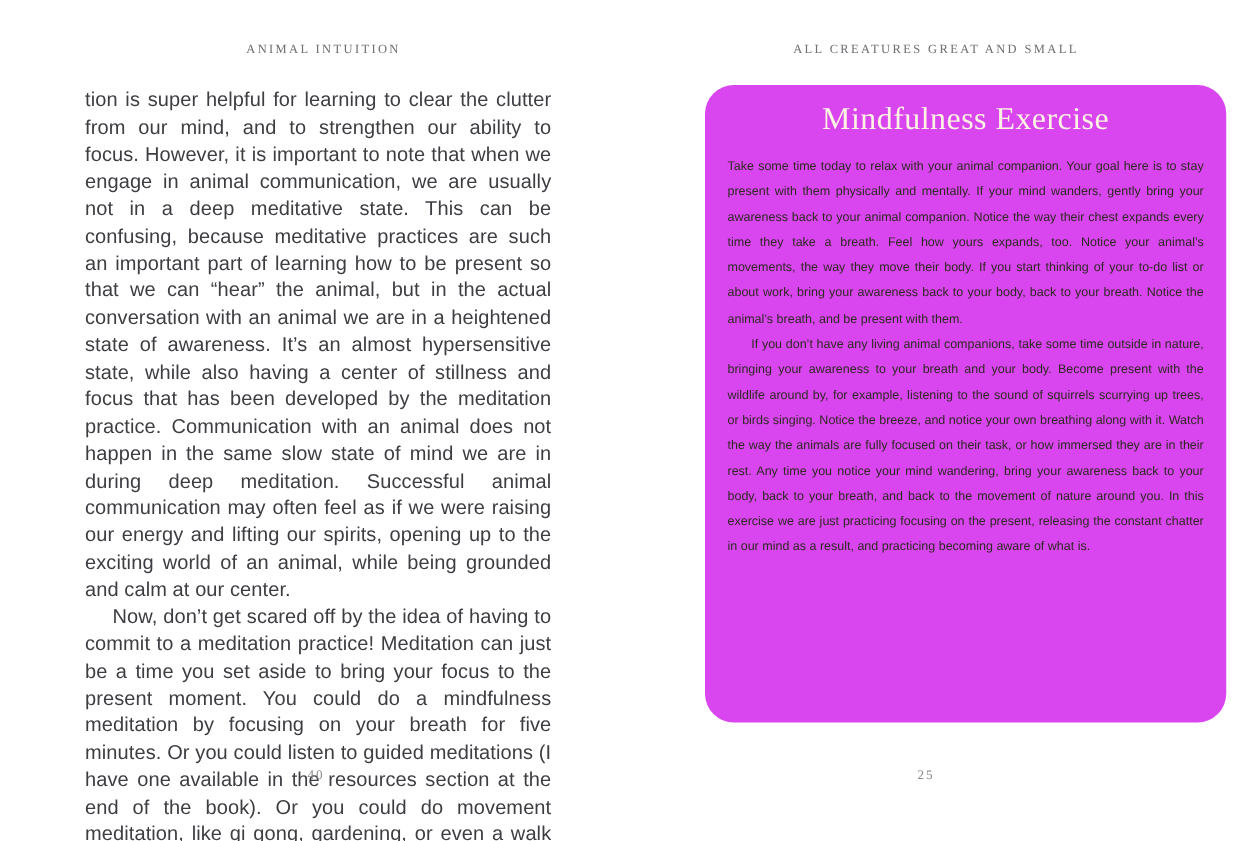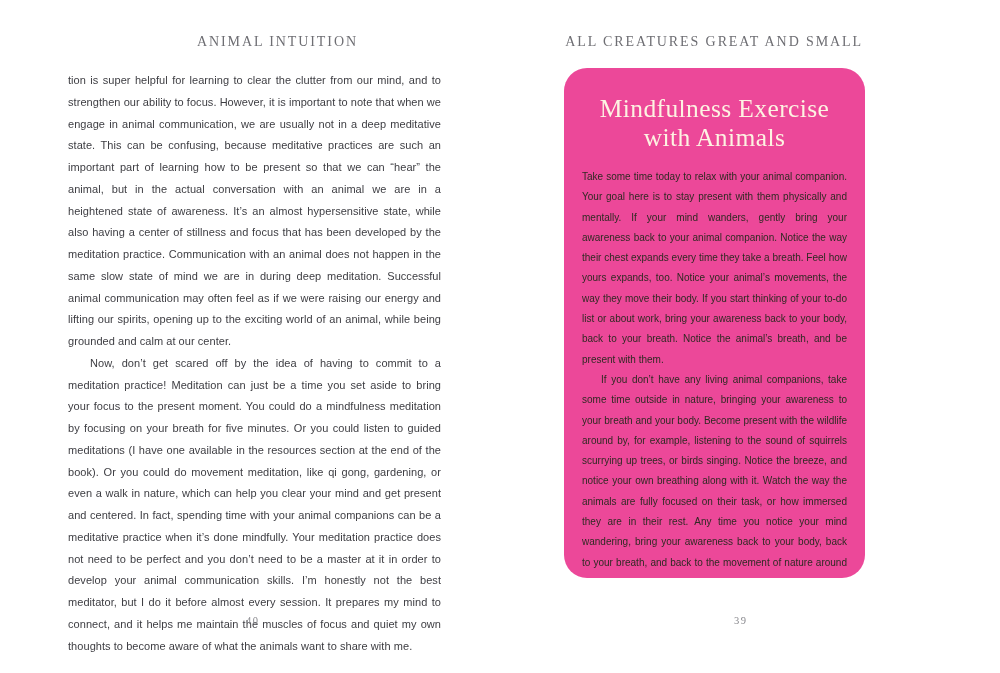--- a/index.html
+++ b/index.html
@@ -20,21 +20,21 @@
     width: 1000px;
     height: 673px;
     background: #ffffff;
   }
 
   
   .running-head {
     position: absolute;
     top: 34px;
     font-family: "Liberation Serif", serif;
-    font-size: 14px;
+    font-size: 10px;
     letter-spacing: 1.9px;
     color: #6e6e73;
     white-space: nowrap;
   }
   .running-head.left  { left: 197px; }
   .running-head.right { right: 133px; text-align: right; }
 
   
   .page {
     position: absolute;
@@ -45,21 +45,21 @@
   .page-right { left: 496px; width: 500px; }
 
   .body-col {
     position: absolute;
     left: 68px;
     top: 70px;
     width: 373px;
   }
   .body-col p {
     margin: 0;
-    font-size: 11px;
+    font-size: 16px;
     line-height: 21.75px;
     color: #3d3d42;
     text-align: justify;
     text-justify: inter-word;
     letter-spacing: 0.005em;
     -moz-hyphens: none;
     hyphens: none;
   }
   .body-col p.indent { text-indent: 22px; }
   .body-col p + p { margin-top: 0; }
@@ -74,26 +74,26 @@
     color: #87878c;
   }
   .folio-left  { left: 246px; }
   .folio-right { left: 738px; }
 
   
   .callout {
     position: absolute;
     left: 68px;          
     top: 68px;
-    width: 301px;
+    width: 417px;
     height: 510px;
-    background: #ec4899;
+    background: #d946ef;
     border-radius: 23px;
     box-sizing: border-box;
-    padding: 26px 18px 18px 18px;
+    padding: 12px 18px 18px 18px;
     overflow: hidden;
   }
   .callout-title {
     font-family: "Liberation Serif", serif;
     font-weight: normal;
     font-size: 25.5px;
     line-height: 29px;
     color: #fdf3e2;
     text-align: center;
     margin: 0 0 15px 0;
@@ -129,24 +129,23 @@
     <div class="folio folio-left">40</div>
   </div>
 
   <div class="page page-right">
 
     <div class="running-head right">ALL CREATURES GREAT AND SMALL</div>
 
     <div class="callout">
       <h2 class="callout-title">
         <span>Mindfulness Exercise</span>
-        <span class="line2">with Animals</span>
       </h2>
       <div class="callout-body">
         <p>Take some time today to relax with your animal companion. Your goal here is to stay present with them physically and mentally. If your mind wanders, gently bring your awareness back to your animal companion. Notice the way their chest expands every time they take a breath. Feel how yours expands, too. Notice your animal’s movements, the way they move their body. If you start thinking of your to-do list or about work, bring your awareness back to your body, back to your breath. Notice the animal’s breath, and be present with them.</p>
         <p class="indent">If you don’t have any living animal companions, take some time outside in nature, bringing your awareness to your breath and your body. Become present with the wildlife around by, for example, listening to the sound of squirrels scurrying up trees, or birds singing. Notice the breeze, and notice your own breathing along with it. Watch the way the animals are fully focused on their task, or how immersed they are in their rest. Any time you notice your mind wandering, bring your awareness back to your body, back to your breath, and back to the movement of nature around you. In this exercise we are just practicing focusing on the present, releasing the constant chatter in our mind as a result, and practicing becoming aware of what is.</p>
       </div>
     </div>
 
-    <div class="folio folio-right" style="left:238px;">39</div>
+    <div class="folio folio-right" style="left:238px;">25</div>
   </div>
 
 </div>
 
 </body></html>

